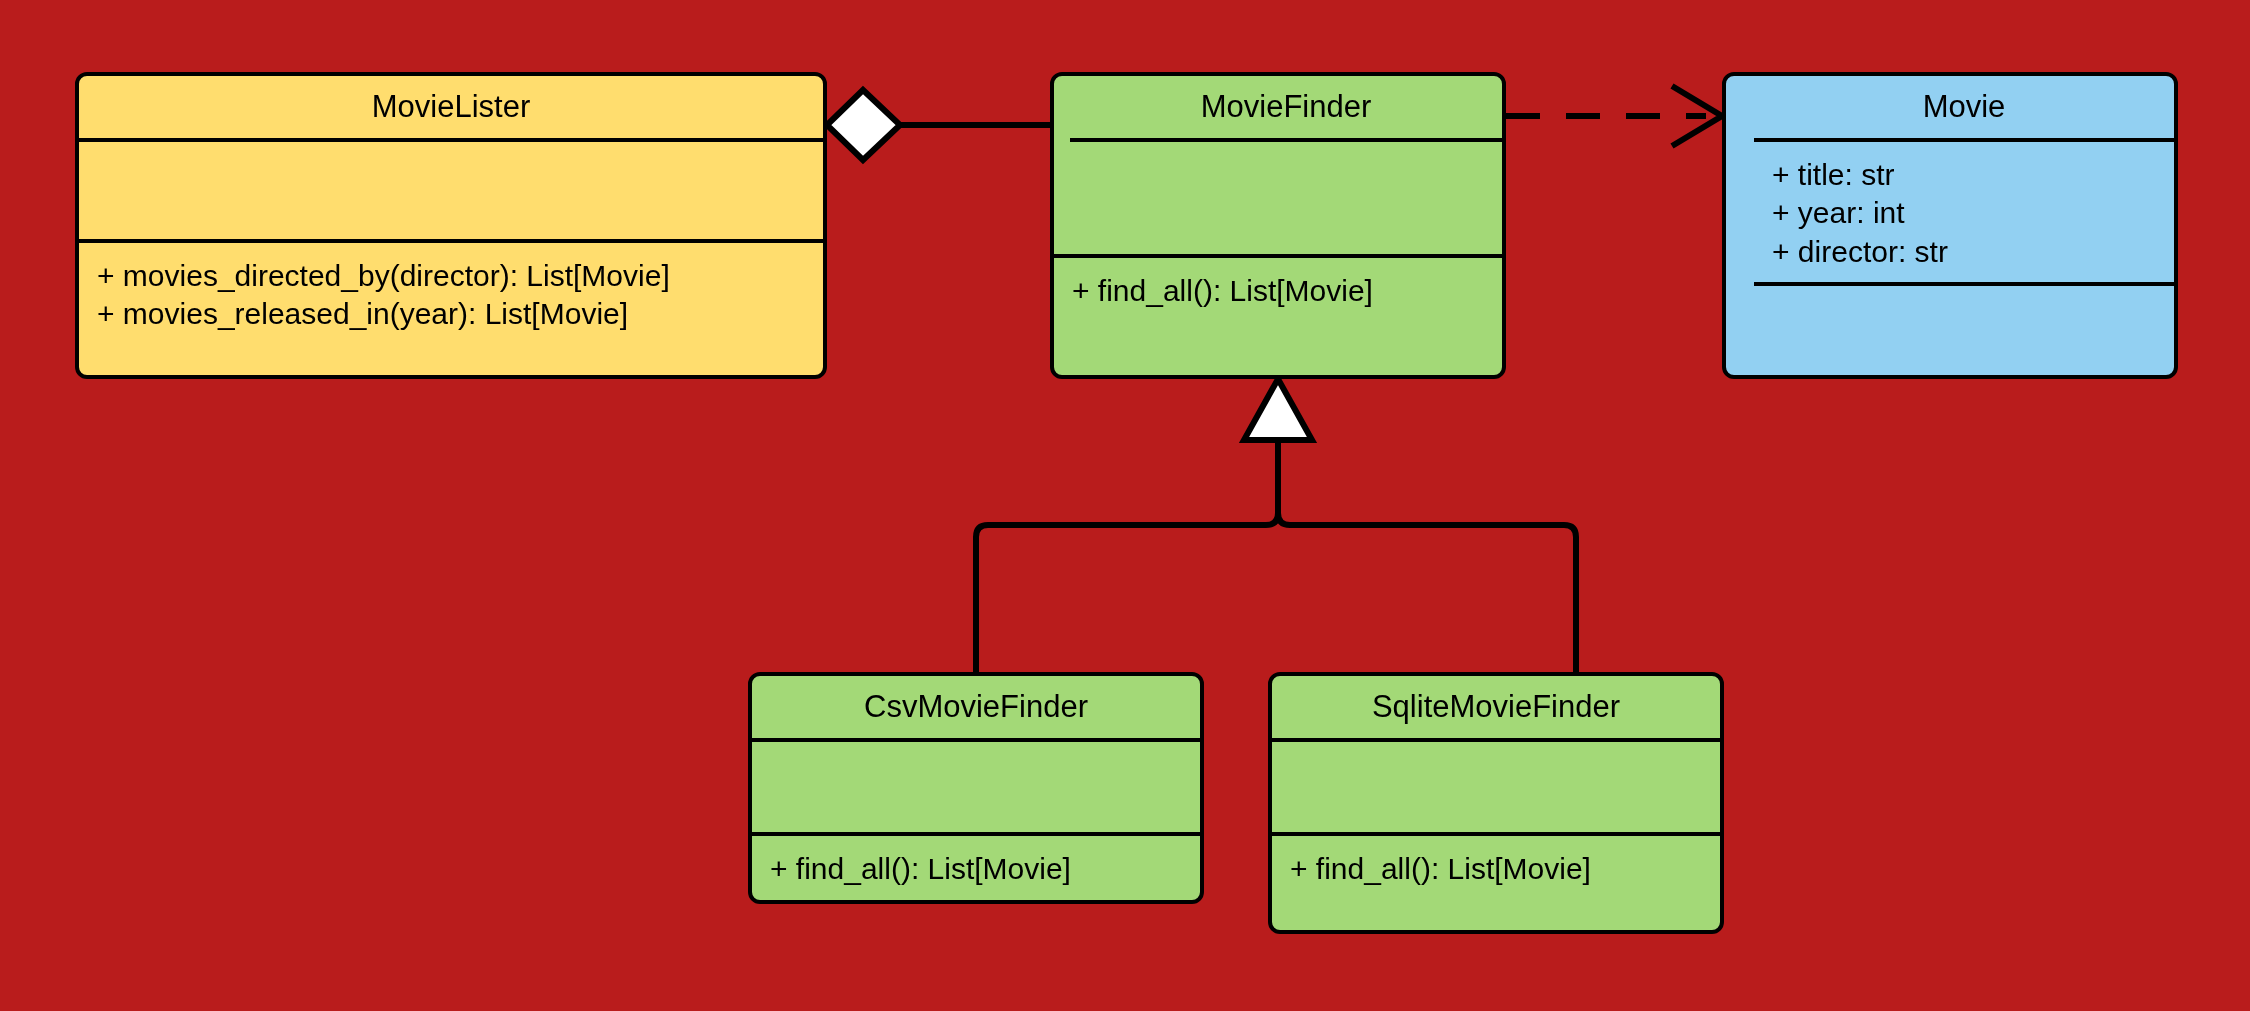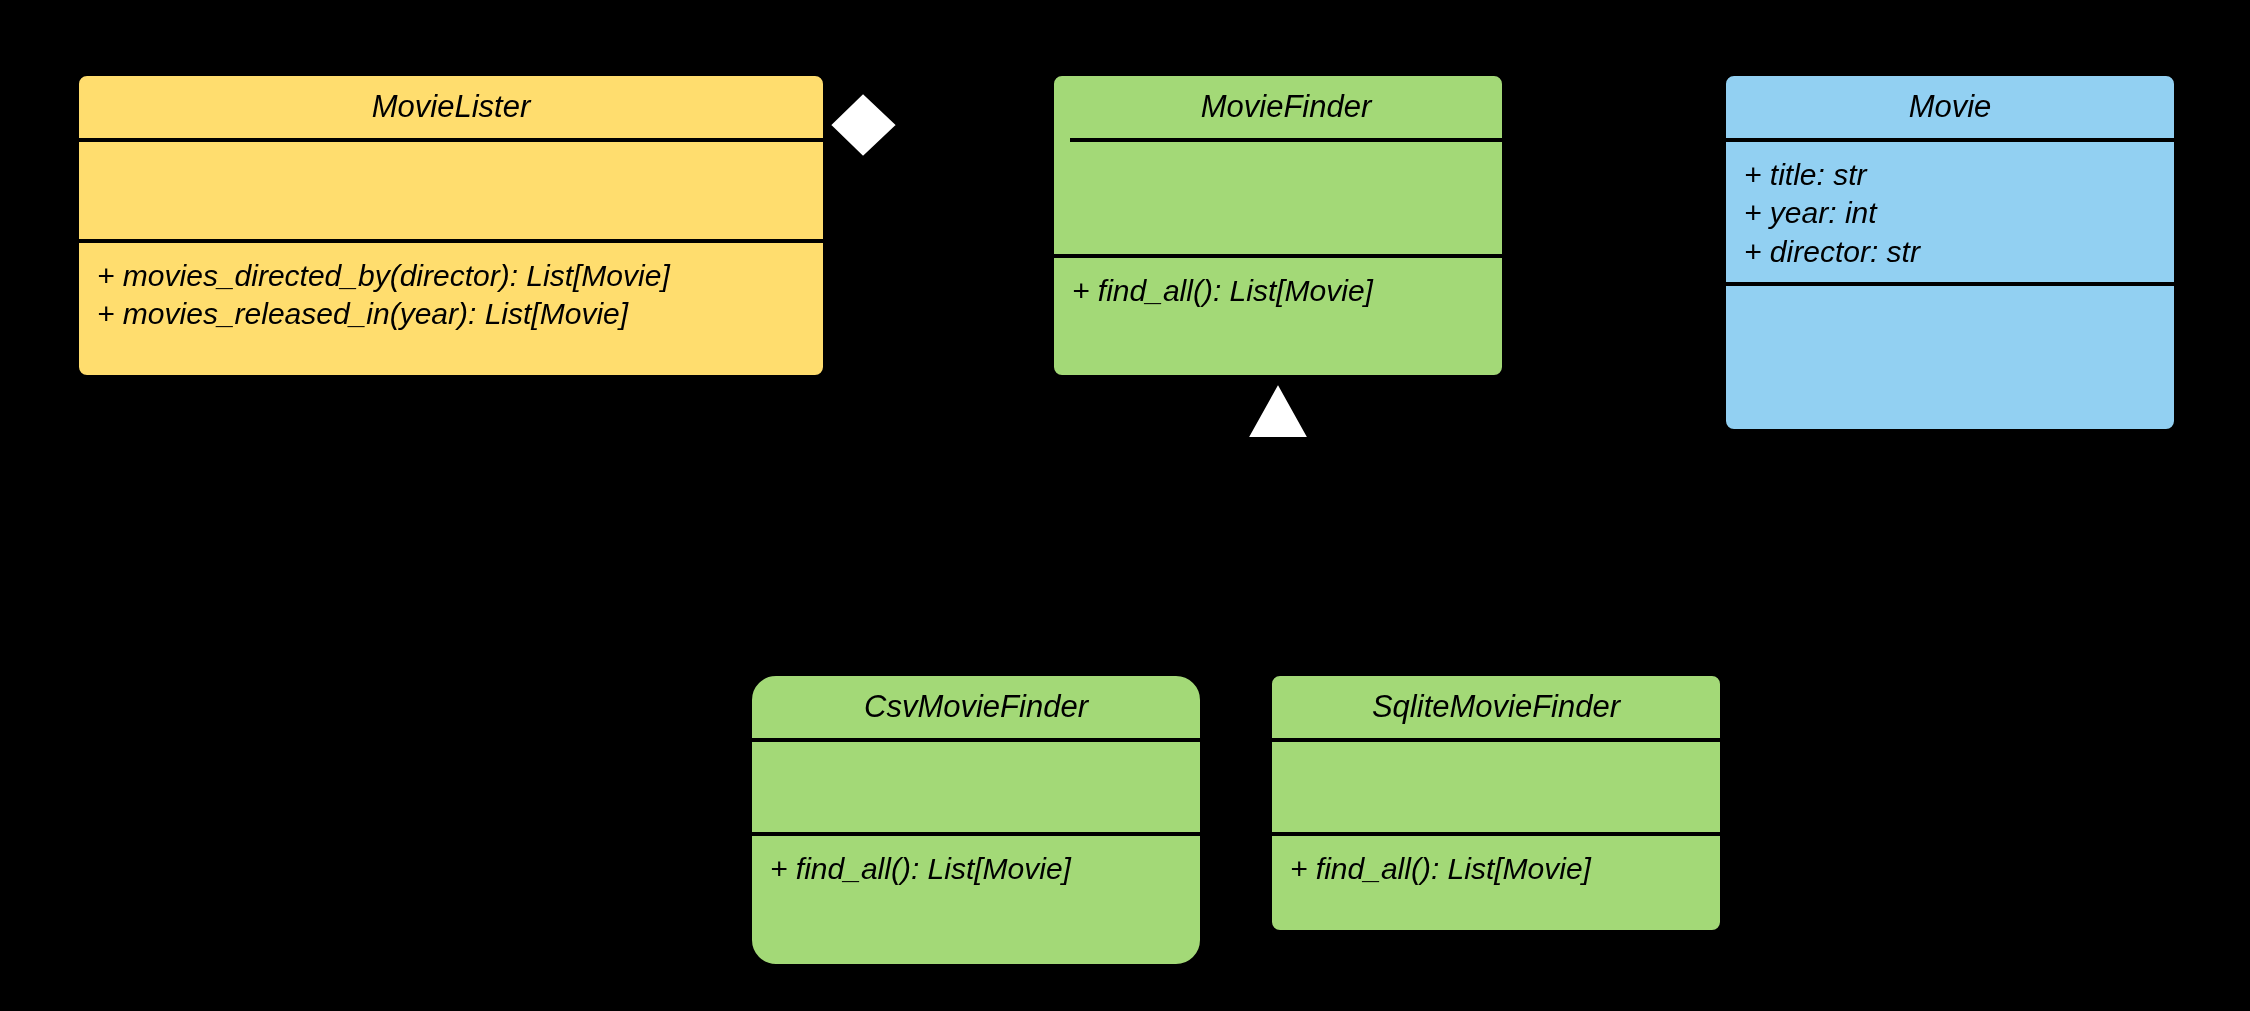--- a/index.html
+++ b/index.html
@@ -11,22 +11,21 @@
   body {
     font-family: "Liberation Sans", sans-serif;
     width: 2250px;
     height: 1011px;
     overflow: hidden;
   }
   #diagram-canvas {
     position: relative;
     width: 2250px;
     height: 1011px;
-    background: #000000;
-    font-style: italic;
+    background: #b91c1c;
   }
   #edge-layer {
     position: absolute;
     left: 0;
     top: 0;
     width: 2250px;
     height: 1011px;
     pointer-events: none;
   }
   .uml-class {
@@ -78,25 +77,25 @@
 
   
   #class-movielister      { left: 75px;   top: 72px;  width: 752px; height: 307px; background: #ffdd6e; }
   #class-movielister .compartment-name  { height: 66px; }
   #class-movielister .compartment-attrs { height: 101px; }
 
   #class-moviefinder      { left: 1050px; top: 72px;  width: 456px; height: 307px; background: #a3d977; }
   #class-moviefinder .compartment-name  { height: 66px; margin-left: 16px; }
   #class-moviefinder .compartment-attrs { height: 116px; }
 
-  #class-movie            { left: 1722px; top: 72px;  width: 456px; height: 361px; background: #92d0f2; }
+  #class-movie            { left: 1722px; top: 72px;  width: 456px; height: 307px; background: #92d0f2; padding-left: 28px; }
   #class-movie .compartment-name  { height: 66px; }
   #class-movie .compartment-attrs { height: 144px; }
 
-  #class-csvmoviefinder   { left: 748px;  top: 672px; width: 456px; height: 296px; background: #a3d977; border-radius: 28px; }
+  #class-csvmoviefinder   { left: 748px;  top: 672px; width: 456px; height: 232px; background: #a3d977; }
   #class-csvmoviefinder .compartment-name  { height: 66px; }
   #class-csvmoviefinder .compartment-attrs { height: 94px; }
 
   #class-sqlitemoviefinder{ left: 1268px; top: 672px; width: 456px; height: 262px; background: #a3d977; }
   #class-sqlitemoviefinder .compartment-name  { height: 66px; }
   #class-sqlitemoviefinder .compartment-attrs { height: 94px; }
 </style>
 </head>
 <body>
 

